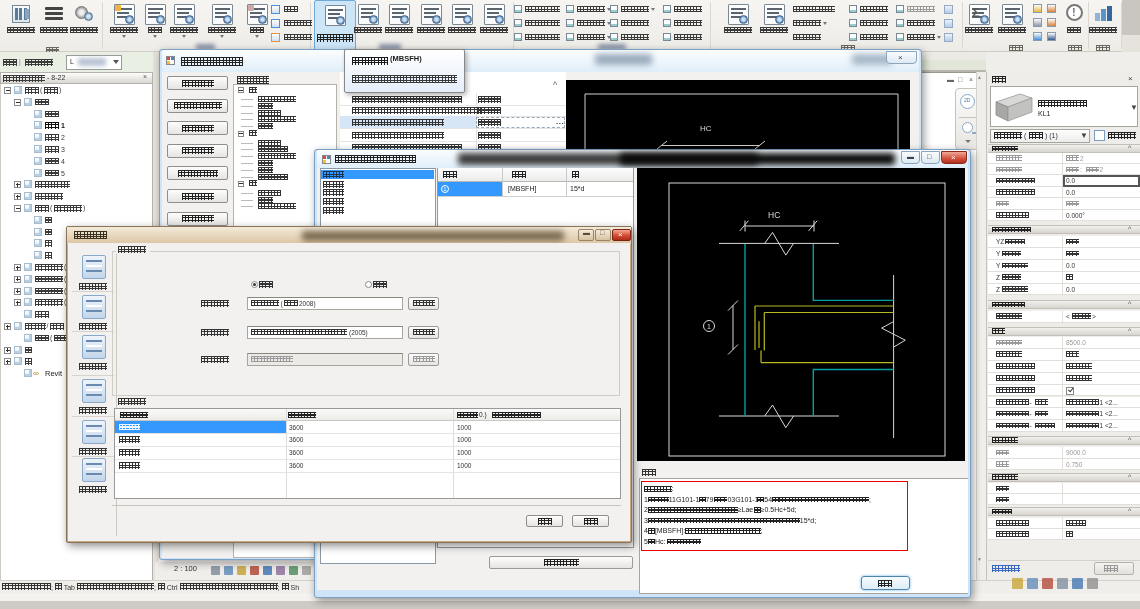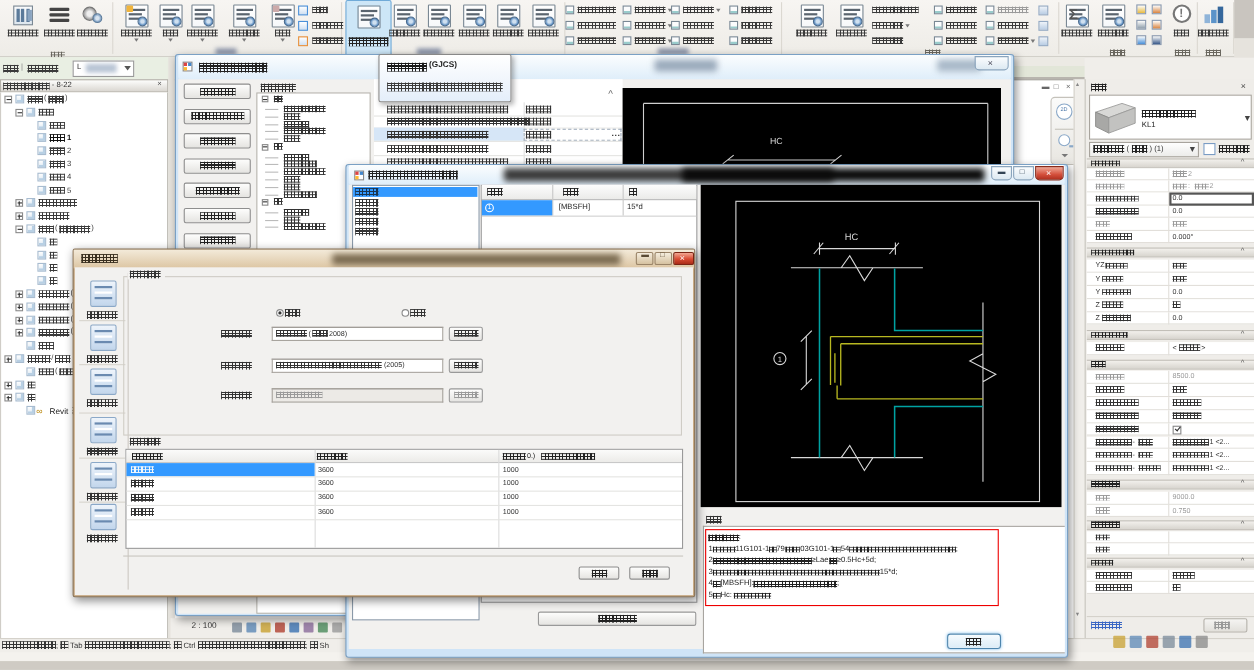--- a/index.html
+++ b/index.html
@@ -830,14 +830,14 @@
 <div class="t" style="left:289px;top:462.00000000000006px;font-size:6.5px;line-height:7.5px;color:#333;white-space:nowrap;">3600</div>
 <div class="t" style="left:457px;top:462.00000000000006px;font-size:6.5px;line-height:7.5px;color:#333;white-space:nowrap;">1000</div>
 <div class="ab" style="left:115px;top:471.80000000000007px;width:505px;height:1px;background:#e4e4e2;"></div>
 <div class="ab" style="left:112px;top:505px;width:509px;height:1px;background:#c8c5bf;"></div>
 <div class="ab" style="left:526px;top:515px;width:37px;height:12px;background:linear-gradient(#fdfdfc,#e5e4e1);border:1px solid #8e8e8e;border-radius:2px;"></div>
 <i class="z" style="left:537.5px;top:518px;width:14px;height:6.5px;color:#222;"></i>
 <div class="ab" style="left:572px;top:515px;width:37px;height:12px;background:linear-gradient(#fdfdfc,#e5e4e1);border:1px solid #8e8e8e;border-radius:2px;"></div>
 <i class="z" style="left:583.5px;top:518px;width:14px;height:6.5px;color:#222;"></i>
 <div class="ab" style="left:344px;top:49px;width:121px;height:44px;background:linear-gradient(#ffffff,#e4eefa);border:1px solid #888;border-radius:2px;box-shadow:2px 2px 5px rgba(0,0,0,.3);"></div>
 <i class="z" style="left:352px;top:57px;width:36px;height:8px;color:#1a1a1a;"></i>
-<div class="t" style="left:390px;top:55px;font-size:7.5px;line-height:8.5px;color:#1a1a1a;white-space:nowrap;font-weight:bold">(GJCS)</div>
+<div class="t" style="left:390px;top:55px;font-size:7.5px;line-height:8.5px;color:#1a1a1a;white-space:nowrap;font-weight:bold">(MBSFH)</div>
 <i class="z" style="left:352px;top:75px;width:105px;height:7.5px;color:#3a3a3a;"></i>
   </div>
 </body></html>

